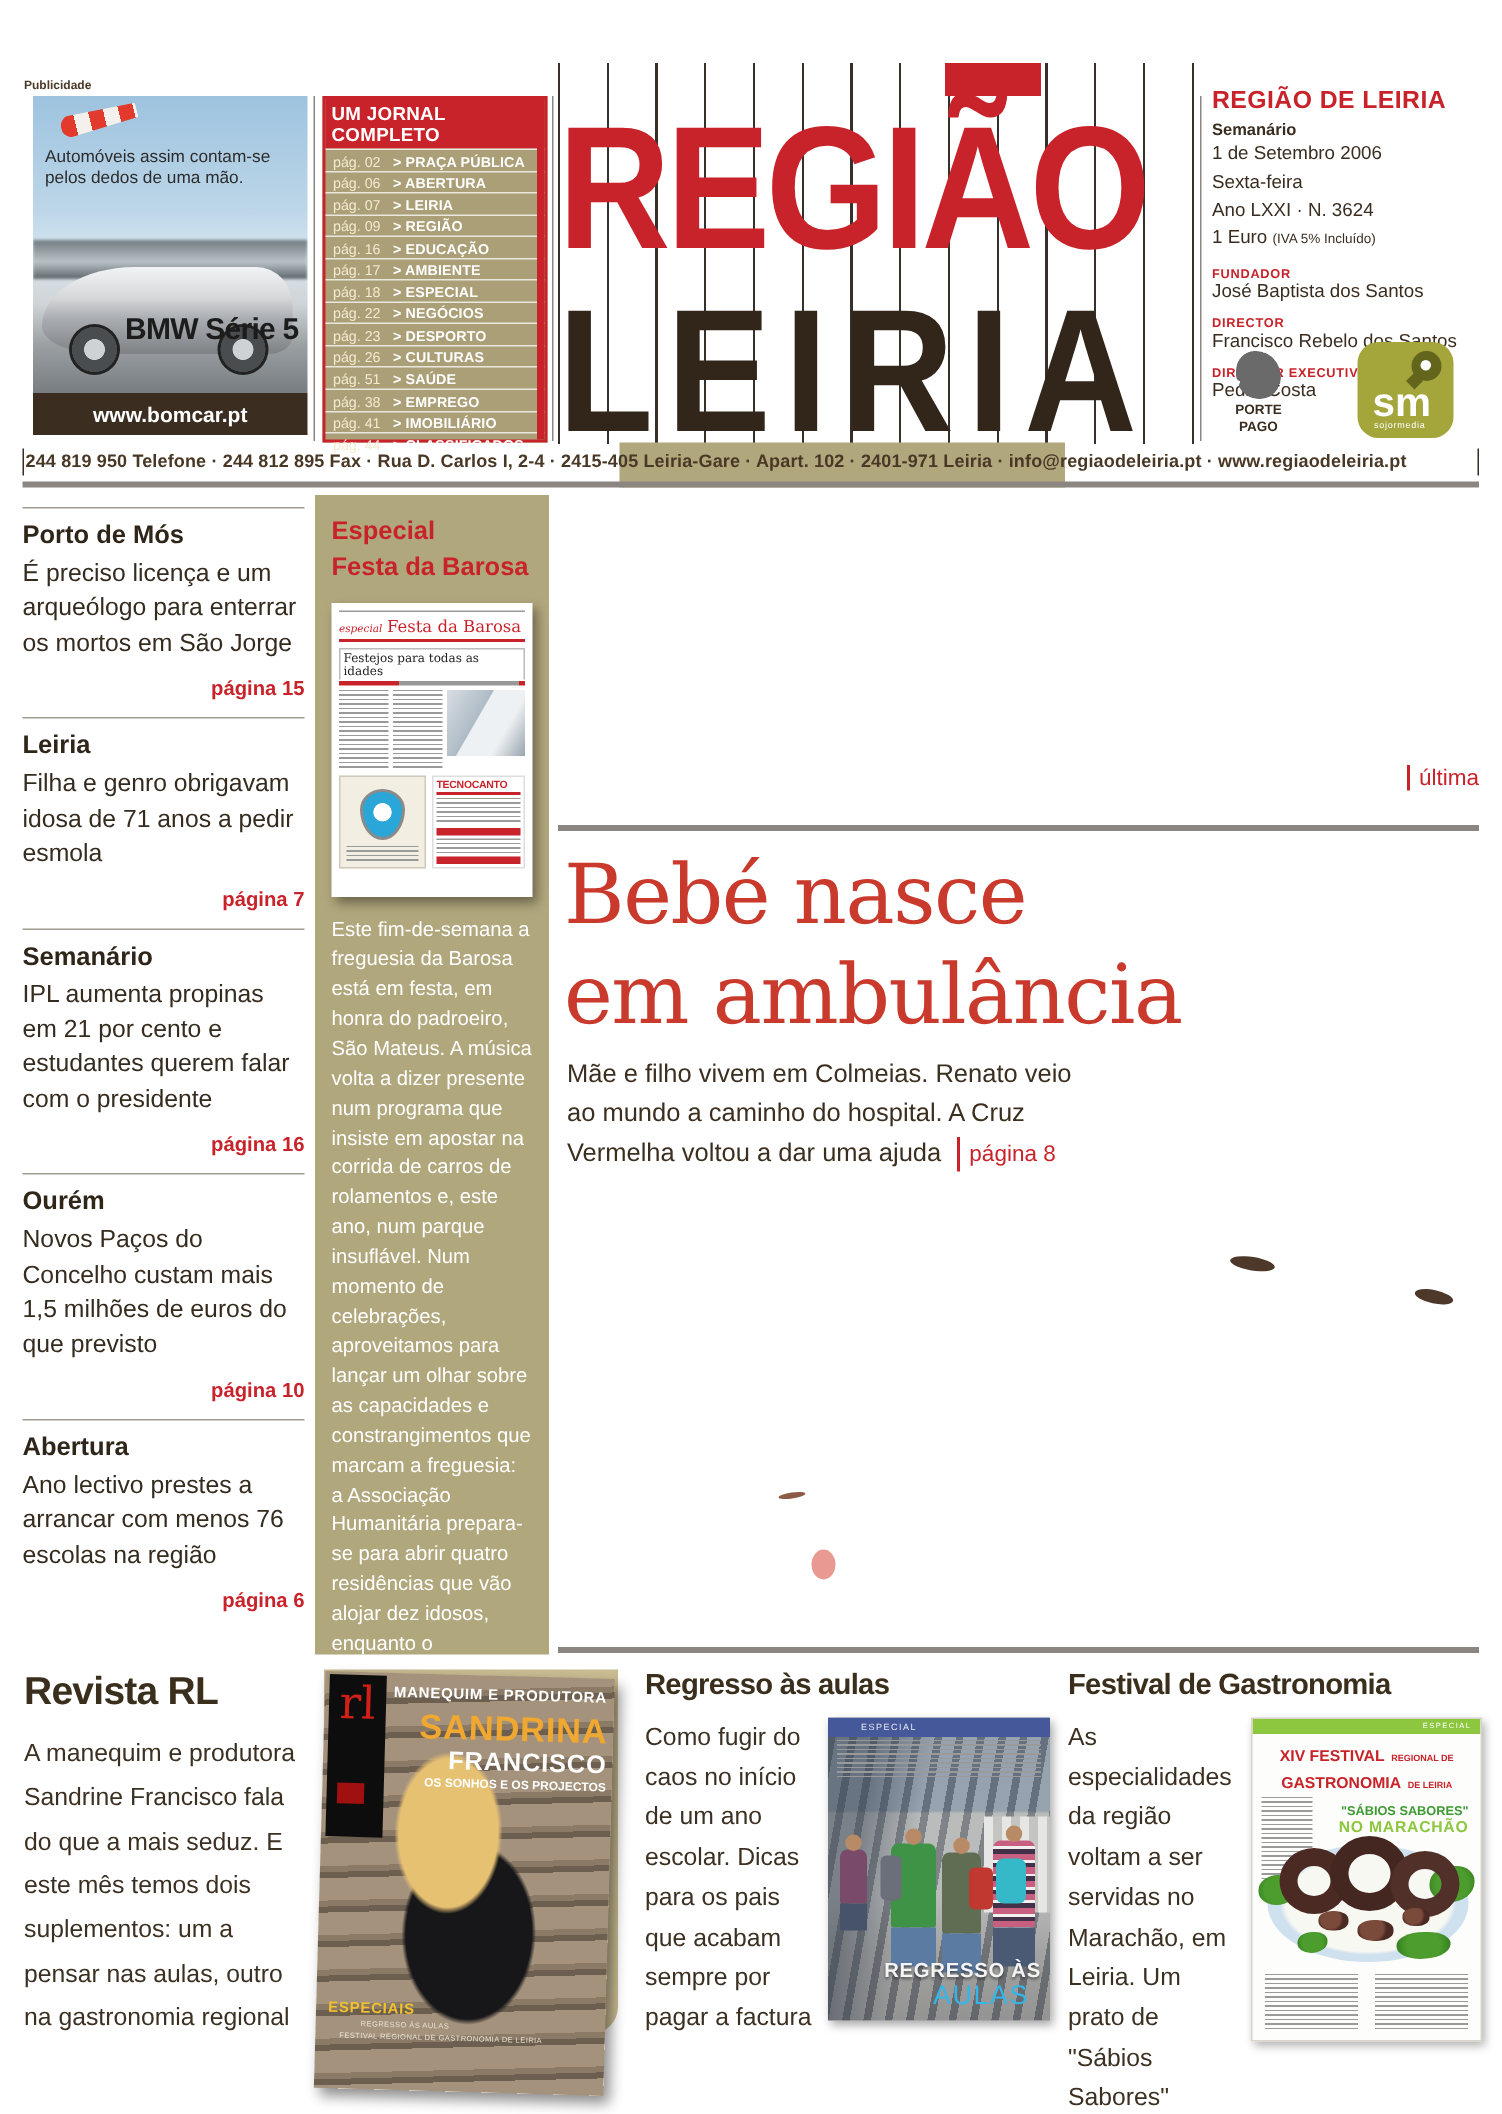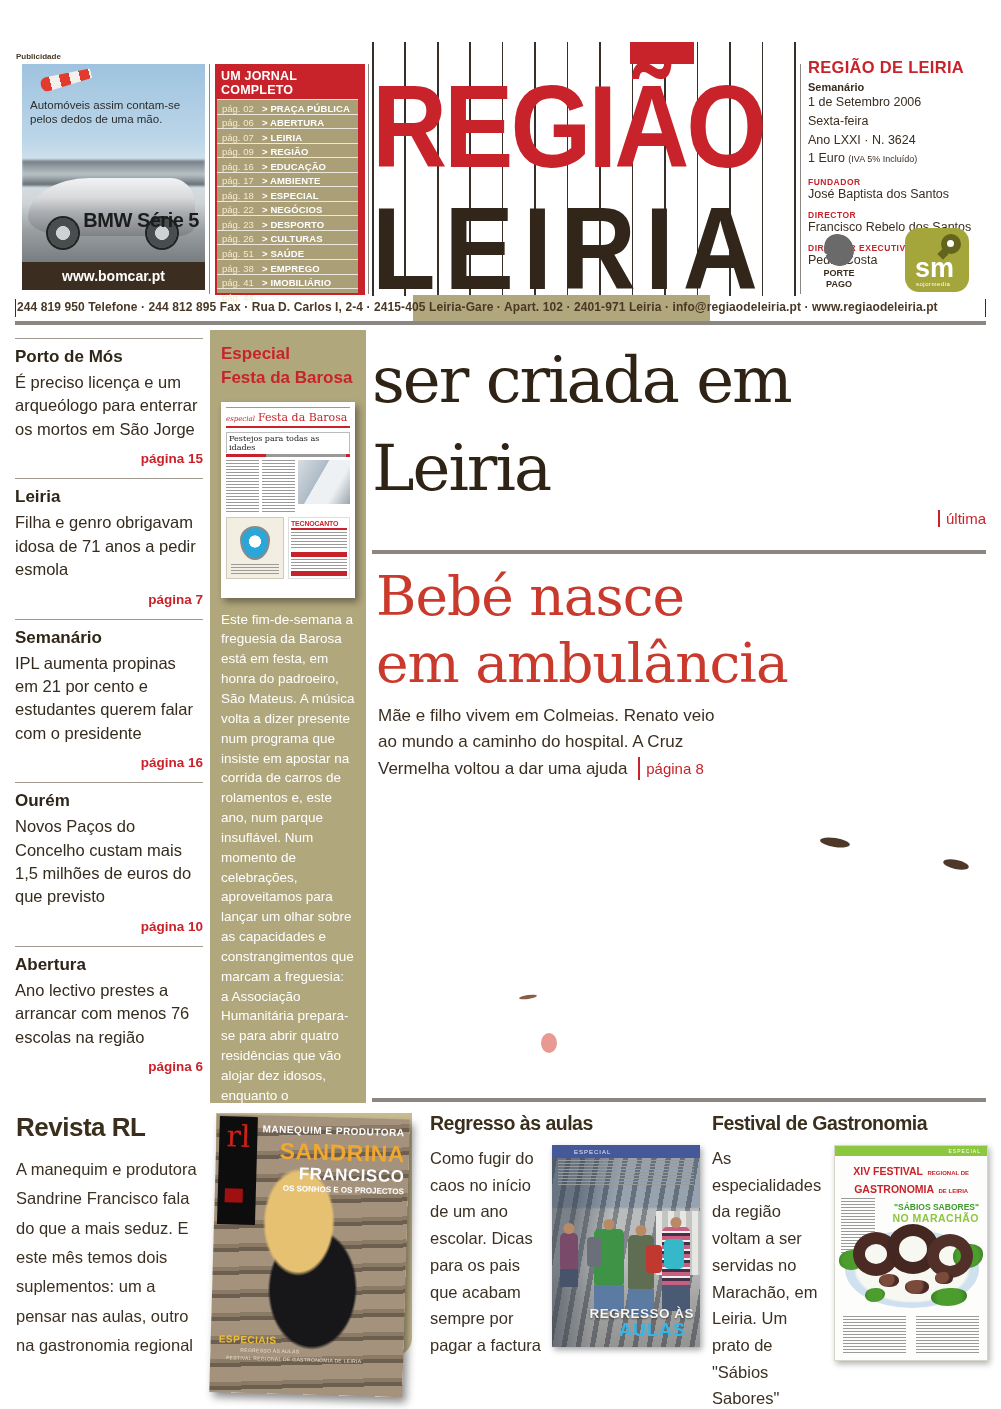--- a/index.html
+++ b/index.html
@@ -181,21 +181,21 @@
   #fig-purple{left:8px;bottom:78px;width:18px;height:36px;background:#7a4a6a;}
   #fig-purple .legs{height:18px;bottom:-18px;background:#46536a;}
   #fig-green{left:42px;bottom:62px;width:30px;height:56px;background:#3f9347;}
   #fig-green::before{content:"";position:absolute;left:-7px;top:8px;width:14px;height:30px;border-radius:4px;background:#6a6f7a;}
   #fig-olive{left:76px;bottom:58px;width:26px;height:54px;background:#5f6e52;}
   #fig-olive::after{content:"";position:absolute;right:-8px;top:10px;width:16px;height:28px;border-radius:4px;background:#c03830;}
   #fig-pink{right:10px;bottom:62px;width:28px;height:58px;background:repeating-linear-gradient(#c95f80 0 4px,#f2f0ee 4px 6px,#433049 6px 9px);}
   #fig-pink::after{content:"";position:absolute;left:2px;top:12px;width:20px;height:30px;border-radius:5px;background:#35b9c8;}
   #fig-pink .legs{background:#4a5a74;}
   #aulas-title1{position:absolute;right:6px;bottom:26px;color:#f4f4f4;font-size:13.5px;font-weight:800;letter-spacing:.5px;text-shadow:0 1px 2px rgba(0,0,0,.5);}
-  #aulas-title2{position:absolute;right:14px;bottom:6px;color:#35b6e8;font-size:18px;font-weight:700;letter-spacing:1px;}
+  #aulas-title2{position:absolute;right:14px;bottom:6px;color:#35b6e8;font-size:18px;font-weight:400;letter-spacing:1px;}
 
   #gastro{left:712px;top:1112px;width:276px;}
   #gastro .bottom-title{font-size:19.5px;}
   #gastro-flex{display:flex;gap:10px;margin-top:10px;}
   #gastro-body{width:114px;font-size:16.5px;line-height:1.62;color:#3c3022;}
   #gastro-inset{width:154px;height:214px;background:#fdfdfb;border:1px solid #d8d4ca;box-shadow:2px 3px 6px rgba(0,0,0,.3);position:relative;overflow:hidden;}
   #gastro-header{height:10px;background:#8dc63f;color:#fff;font-size:5px;display:flex;align-items:center;justify-content:flex-end;padding-right:6px;letter-spacing:1px;}
   #gastro-title{margin-top:5px;text-align:center;color:#c8232a;line-height:1.15;}
   #gastro-title .big{font-size:10.5px;font-weight:800;}
   #gastro-title .small{font-size:6px;font-weight:bold;}
@@ -402,21 +402,20 @@
         <div class="ftxt" style="height:10px;margin-top:2px;"></div>
         <div class="redbar"></div>
       </div>
     </div>
   </div>
   <div id="especial-body">Este fim-de-semana a freguesia da Barosa está em festa, em honra do padroeiro, São Mateus. A música volta a dizer presente num programa que insiste em apostar na corrida de carros de rolamentos e, este ano, num parque insuflável. Num momento de celebrações, aproveitamos para lançar um olhar sobre as capacidades e constrangimentos que marcam a freguesia: a Associação Humanitária prepara-se para abrir quatro residências que vão alojar dez idosos, enquanto o presidente da Junta fala daquilo que está a travar o crescimento do parque empresarial</div>
   <div id="especial-ref">páginas 18 a 21</div>
 </div>
 
 <div id="headline" class="abs">
-  <div>ser criada em Leiria</div>
 </div>
 <div id="headline-ref" class="abs">
   <span class="ref">última</span>
 </div>
 <div id="main-rule" class="abs"></div>
 
 <div id="photo" class="abs">
   <div class="eye" id="eye-left"></div>
   <div class="eye" id="eye-right"></div>
   <div class="eye" id="baby-eye"></div>

